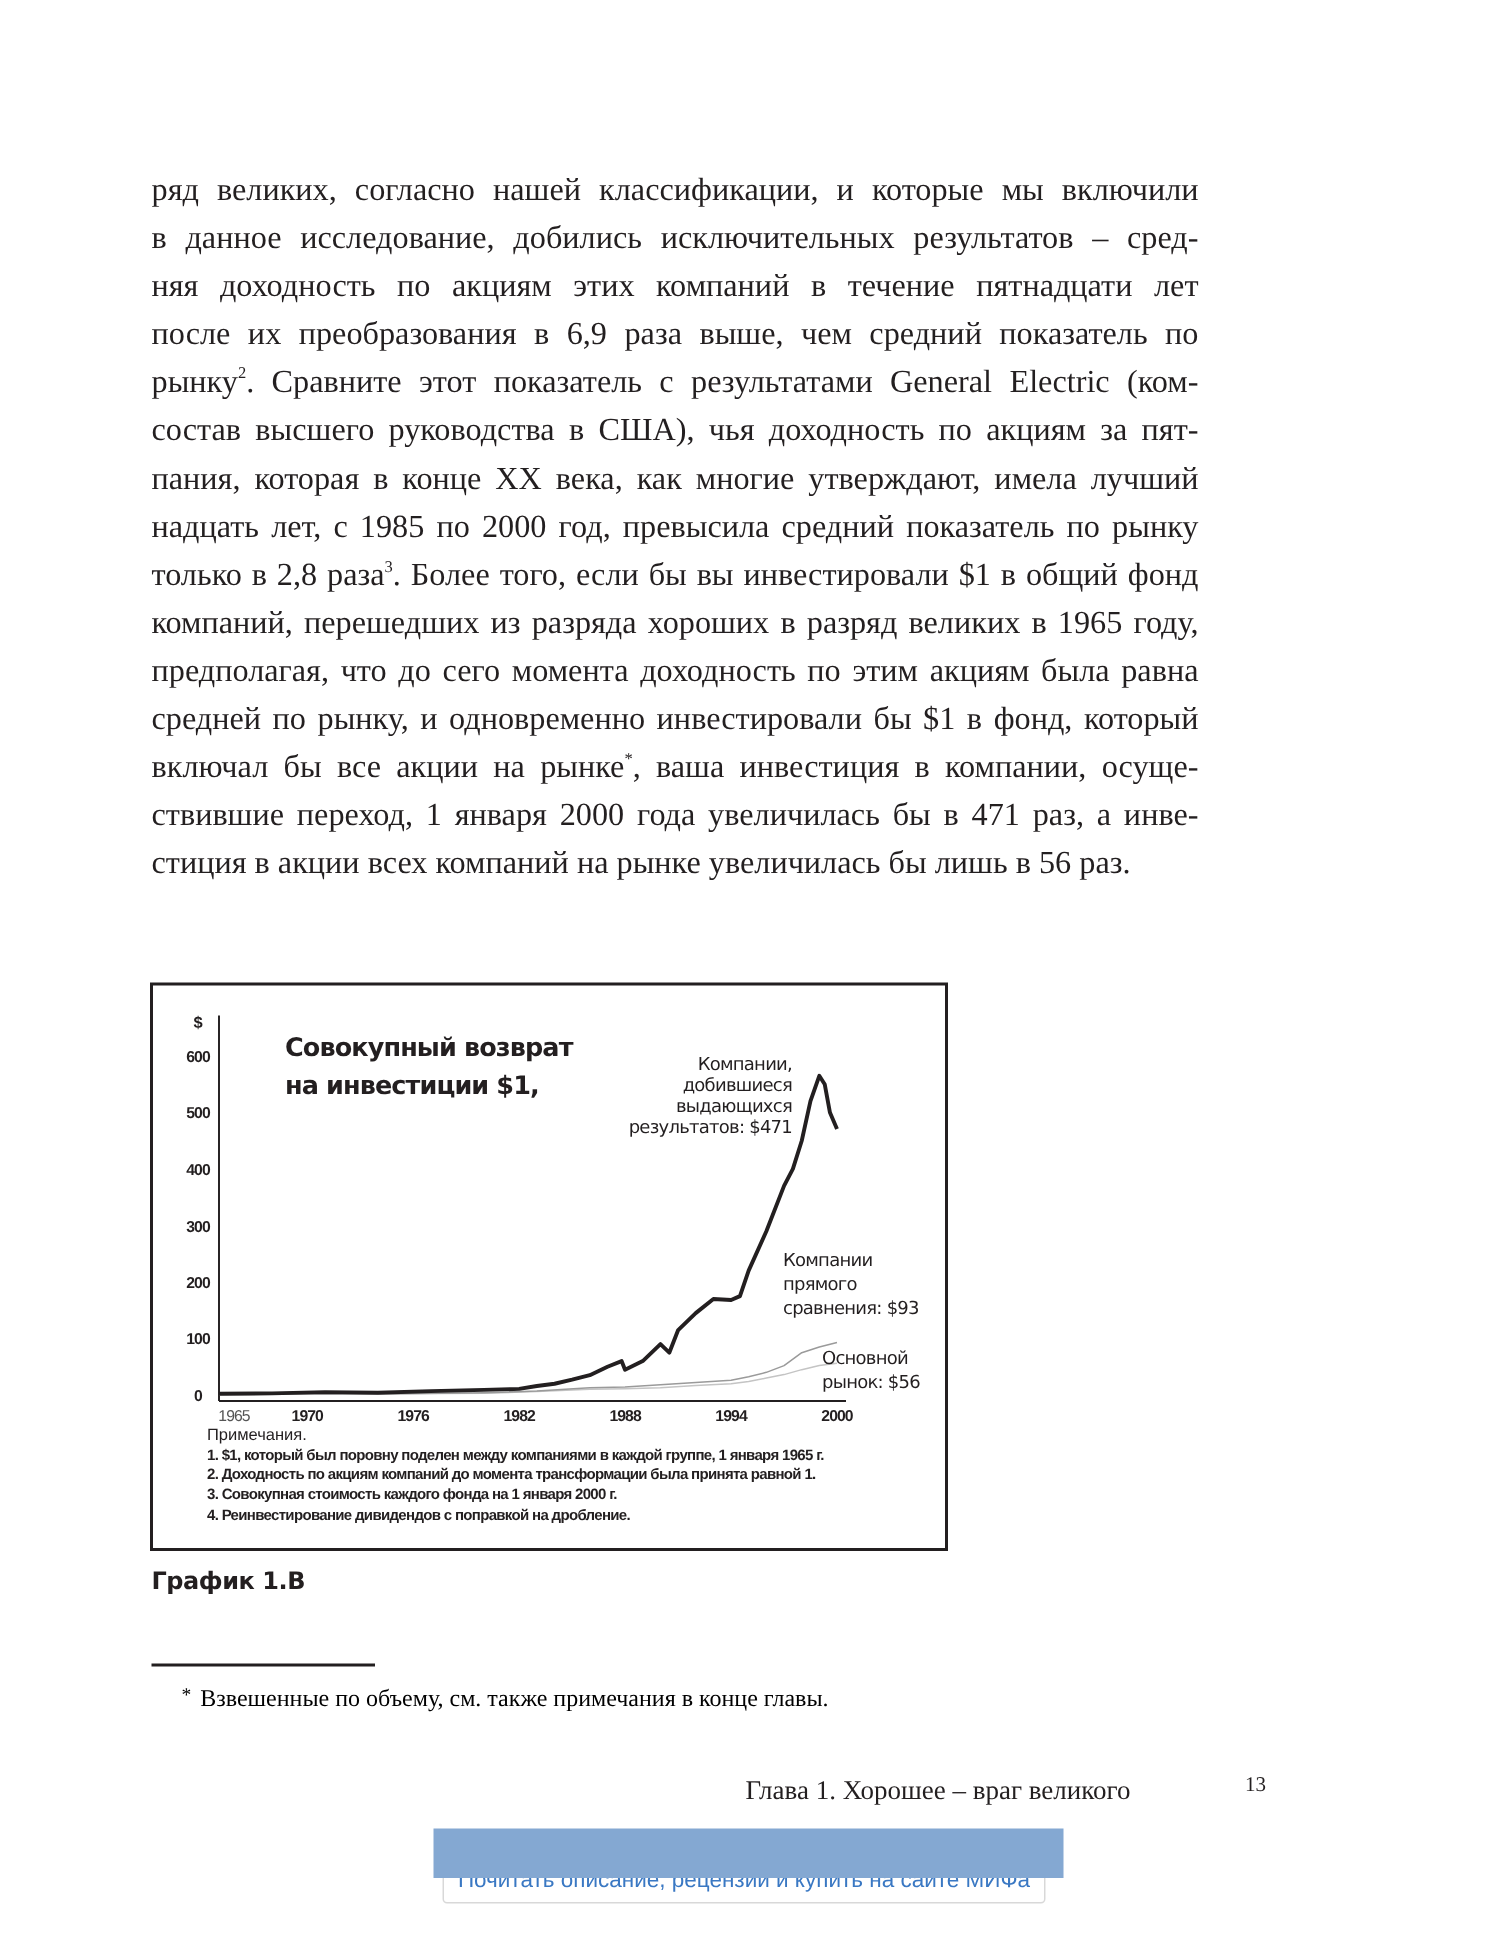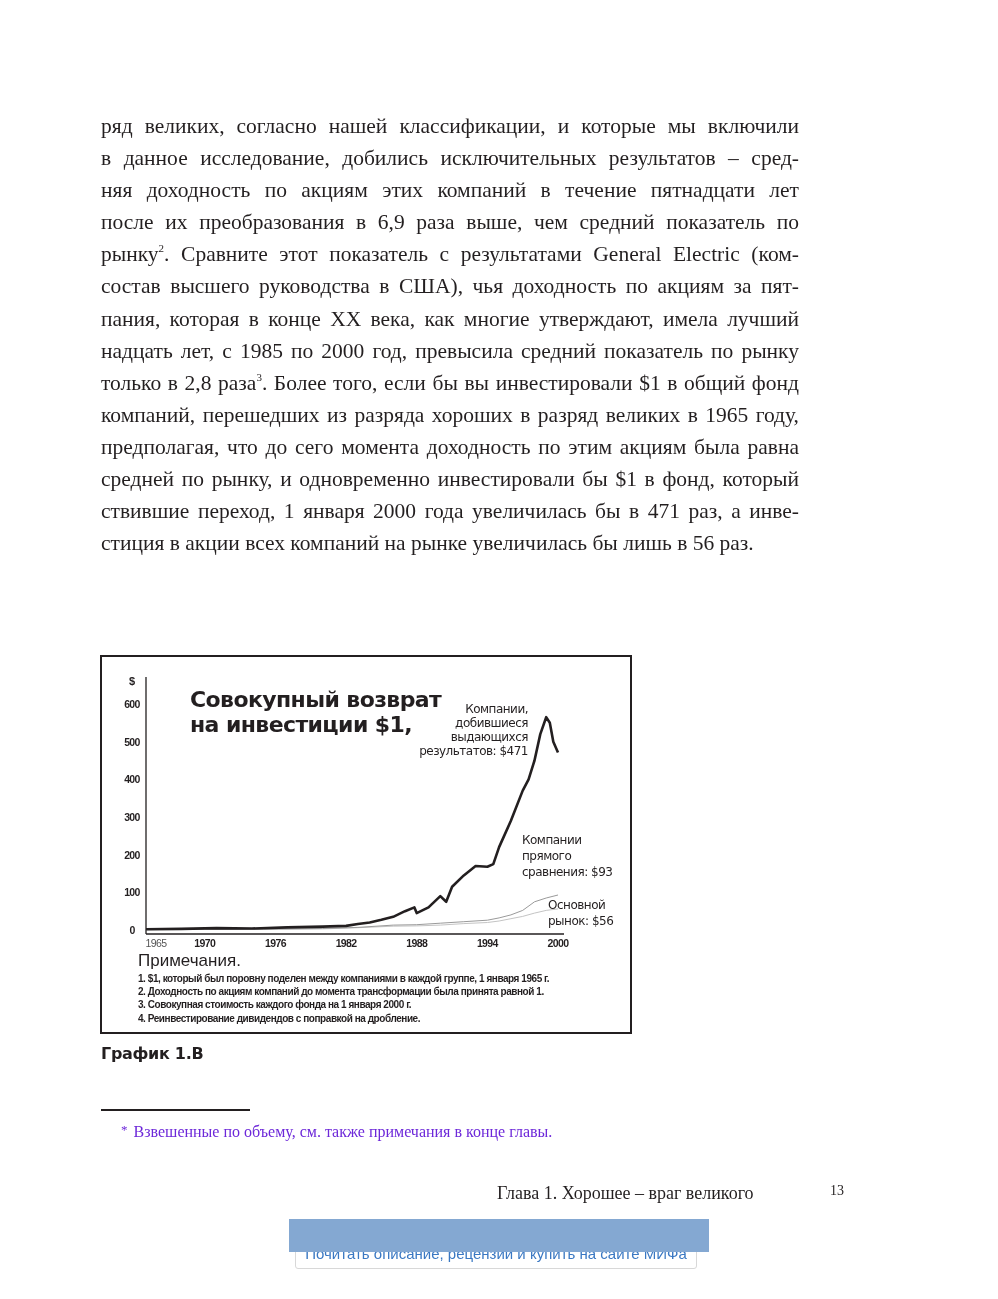--- a/index.html
+++ b/index.html
@@ -14,38 +14,38 @@
   .para .line.first { text-indent: 34px; }
   .para sup { font-size: 11px; line-height: 0; vertical-align: 9px; }
 
   .figure {
     position: absolute; left: 100px; top: 655px; width: 528px; height: 375px;
     border: 2.5px solid #231f20; background: #fff;
   }
   .figure svg { position: absolute; left: 0; top: 0; }
   .chart-title {
     position: absolute; left: 88px; top: 30px; width: 260px;
-    font-family: "DejaVu Sans", sans-serif; font-weight: bold; font-size: 22px; line-height: 25px;
+    font-family: "DejaVu Sans", sans-serif; font-weight: bold; font-size: 17px; line-height: 25px;
     color: #231f20; letter-spacing: -0.6px;
   }
   .chart-title span { display: block; white-space: nowrap; }
   .notes {
     position: absolute; left: 36px; top: 294px;
     font-family: "Liberation Sans", sans-serif; color: #231f20;
   }
-  .notes .notes-head { font-size: 17px; font-weight: normal; margin-bottom: 1px; transform: scaleX(1); }
+  .notes .notes-head { font-size: 11px; font-weight: normal; margin-bottom: 1px; transform: scaleX(1); }
   .notes .note { font-size: 10px; font-weight: bold; line-height: 13.2px; white-space: nowrap; letter-spacing: -0.45px; }
   .caption {
     position: absolute; left: 101px; top: 1044px;
     font-family: "DejaVu Sans", sans-serif; font-weight: bold; font-size: 16px; color: #231f20; letter-spacing: -0.3px;
   }
   .footnote-rule { position: absolute; left: 101px; top: 1109px; width: 149px; height: 2px; background: #231f20; }
   .footnote {
     position: absolute; left: 121px; top: 1122px;
-    font-family: "Liberation Serif", "DejaVu Serif", serif; font-size: 16px; color: #6d28d9;
+    font-family: "Liberation Serif", "DejaVu Serif", serif; font-size: 16px; color: #000000;
   }
   .footnote .star { display: inline-block; font-size: 13px; vertical-align: 3px; margin-right: 6px; }
   .running-head {
     position: absolute; left: 497px; top: 1183px;
     font-family: "Liberation Serif", "DejaVu Serif", serif; font-size: 18px; color: #231f20; white-space: nowrap;
   }
   .page-number {
     position: absolute; left: 830px; top: 1183px;
     font-family: "Liberation Serif", "DejaVu Serif", serif; font-size: 14px; color: #231f20;
   }
@@ -68,20 +68,21 @@
     <span class="line">няя доходность по акциям этих компаний в течение пятнадцати лет</span>
     <span class="line">после их преобразования в 6,9 раза выше, чем средний показатель по</span>
     <span class="line"><span>рынку</span><sup>2</sup><span>. Сравните этот показатель с результатами General Electric (ком-</span></span>
     <span class="line">состав высшего руководства в США), чья доходность по акциям за пят-</span>
     <span class="line">пания, которая в конце XX века, как многие утверждают, имела лучший</span>
     <span class="line">надцать лет, с 1985 по 2000 год, превысила средний показатель по рынку</span>
     <span class="line"><span>только в 2,8 раза</span><sup>3</sup><span>. Более того, если бы вы инвестировали $1 в общий фонд</span></span>
     <span class="line">компаний, перешедших из разряда хороших в разряд великих в 1965 году,</span>
     <span class="line">предполагая, что до сего момента доходность по этим акциям была равна</span>
     <span class="line">средней по рынку, и одновременно инвестировали бы $1 в фонд, который</span>
+    <span class="line"><span>включал бы все акции на рынке</span><sup>*</sup><span>, ваша инвестиция в компании, осуще-</span></span>
     <span class="line">ствившие переход, 1 января 2000 года увеличилась бы в 471 раз, а инве-</span>
     <span class="line last">стиция в акции всех компаний на рынке увеличилась бы лишь в 56 раз.</span>
   </div>
 
 <div class="figure">
   <svg id="chart-svg" width="528" height="375">
       <line x1="44" y1="277" x2="44" y2="20" stroke="#231f20" stroke-width="1.3"></line>
       <line x1="44" y1="277" x2="462" y2="277" stroke="#231f20" stroke-width="1.3"></line>
       <text x="30" y="28" font-family="Liberation Sans, sans-serif" font-size="11" font-weight="bold" text-anchor="middle" fill="#231f20">$</text>
       <text x="30" y="277" font-family="Liberation Sans, sans-serif" font-size="10.5" font-weight="bold" text-anchor="middle" fill="#231f20" letter-spacing="-0.6">0</text>

